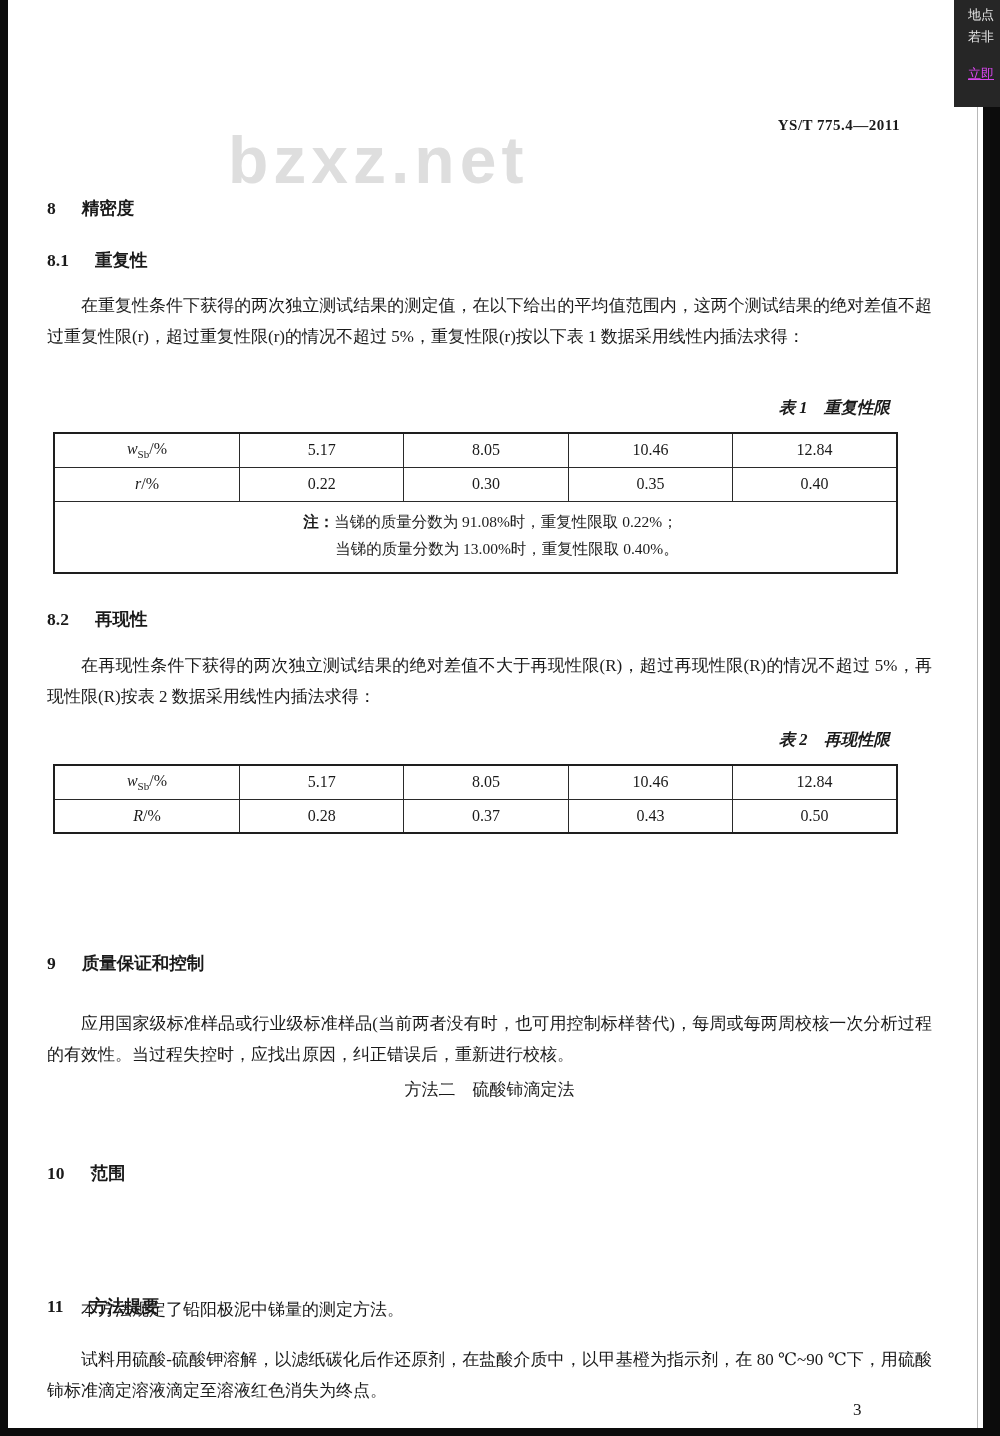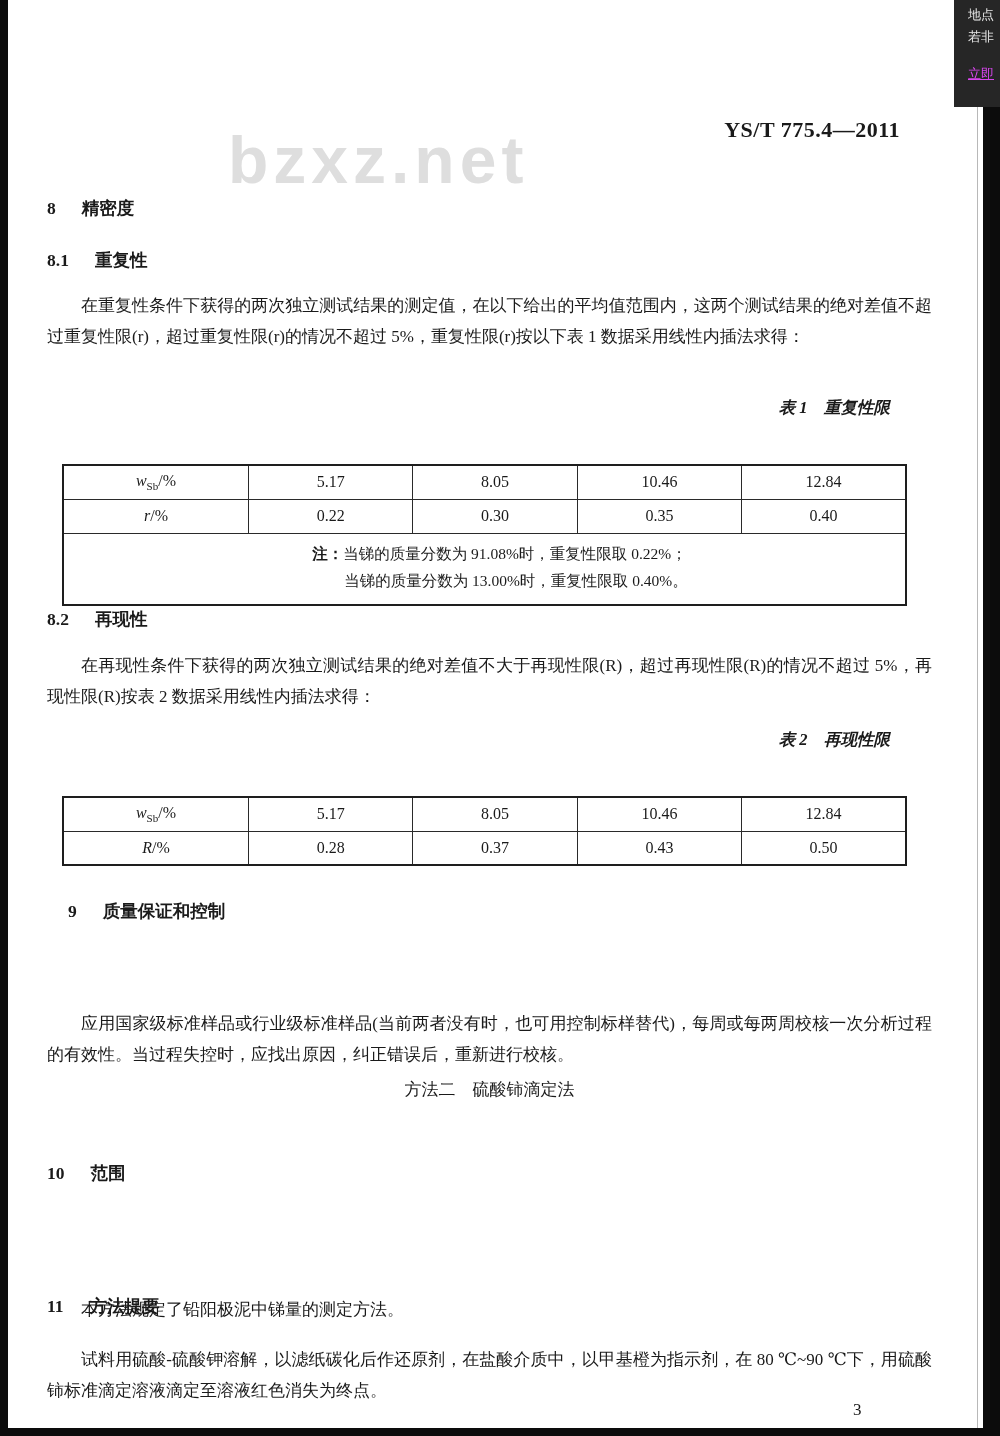--- a/index.html
+++ b/index.html
@@ -21,33 +21,33 @@
   .popup .pline { color:#e8e8e8; font-size:13px; line-height:22px; }
   .popup .plink { display:inline-block; margin-top:16px; color:#d946ef; font-size:13px; text-decoration:underline; cursor:pointer; }
 
   .watermark {
     position:absolute; top:122px; left:192px; z-index:0;
     font-family:"Liberation Sans","DejaVu Sans",sans-serif;
     font-size:66px; font-weight:bold; color:#dedede; letter-spacing:5px;margin-left:36px;
   }
   .doc-number {
     position:absolute; top:117px; left:0; width:900px; text-align:right;
-    font-size:22px; font-weight:bold; letter-spacing:0.5px; z-index:1;
+    font-size:15px; font-weight:bold; letter-spacing:0.5px; z-index:1;
   }
 
   .block { position:absolute; left:47px; width:885px; z-index:1; }
   .sec-h { font-weight:bold; font-size:17.5px; }
   .sec-h .num { display:inline-block; margin-right:26px; }
   .para { font-size:17px; line-height:31px; text-indent:2em; text-align:justify; }
   .pline2 { font-size:17px; line-height:32px; text-indent:2em; }
 
   .tcap { position:absolute; left:45px; width:845px; text-align:right;
           font-weight:bold; font-size:16.5px; z-index:1;font-style:italic; }
-  table.dtable { position:absolute; left:62px; width:845px; border-collapse:collapse;
-                 z-index:1; border:2px solid #1e1e1e; background:#fff;margin-top:32px; }
+  table.dtable { position:absolute; left:53px; width:845px; border-collapse:collapse;
+                 z-index:1; border:2px solid #1e1e1e; background:#fff; }
   table.dtable td { border:1px solid #2a2a2a; text-align:center; font-size:16px; height:34px; }
   table.dtable td.c0 { width:22%; }
   table.dtable td.cv { width:19.5%; }
   table.dtable sub { font-size:11px; }
   td.note-cell { text-align:left; padding:6px 12px 10px 42px; height:auto; }
   .note-line { font-size:15.5px; line-height:27px; }
   .note-line .nlabel { font-weight:bold; }
   .note-indent { padding-left:33px; }
 
   .method-h { text-align:center; font-weight:normal; font-size:17px; }
@@ -125,21 +125,21 @@
     <tr>
       <td class="c0"><i>R</i><span>/%</span></td>
       <td class="cv">0.28</td>
       <td class="cv">0.37</td>
       <td class="cv">0.43</td>
       <td class="cv">0.50</td>
     </tr>
   </tbody>
     </table>
 
-  <div class="block sec-h" style="top:899px;margin-left:21px;">
+  <div class="block sec-h" style="top:951px;">
     <span class="num">9</span><span>质量保证和控制</span>
   </div>
   <div class="block para" style="top:1008px;">应用国家级标准样品或行业级标准样品(当前两者没有时，也可用控制标样替代)，每周或每两周校核一次分析过程的有效性。当过程失控时，应找出原因，纠正错误后，重新进行校核。</div>
 
   <div class="block method-h" style="top:1078px;">方法二　硫酸铈滴定法</div>
 
   <div class="block sec-h" style="top:1153px;margin-top:8px;">
     <span class="num">10</span><span>范围</span>
   </div>
   <div class="block" style="top:1265px;margin-top:29px;">

